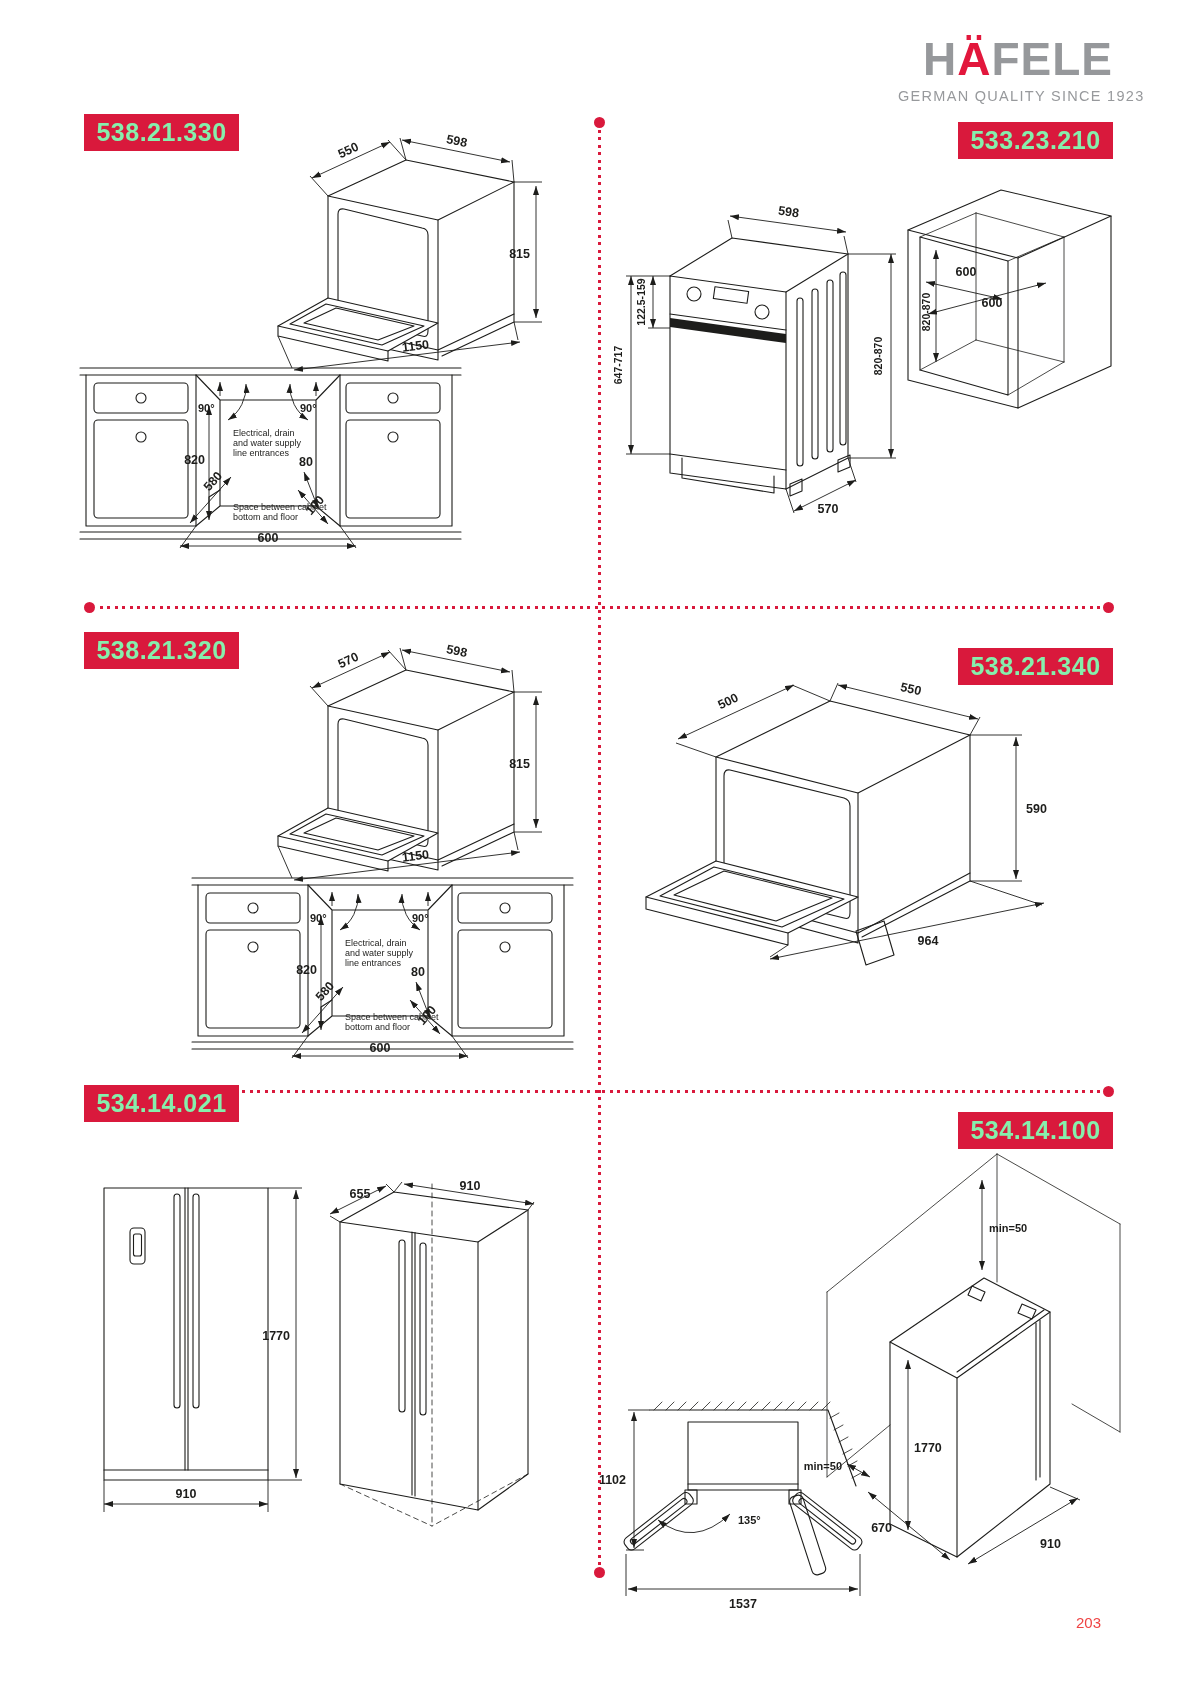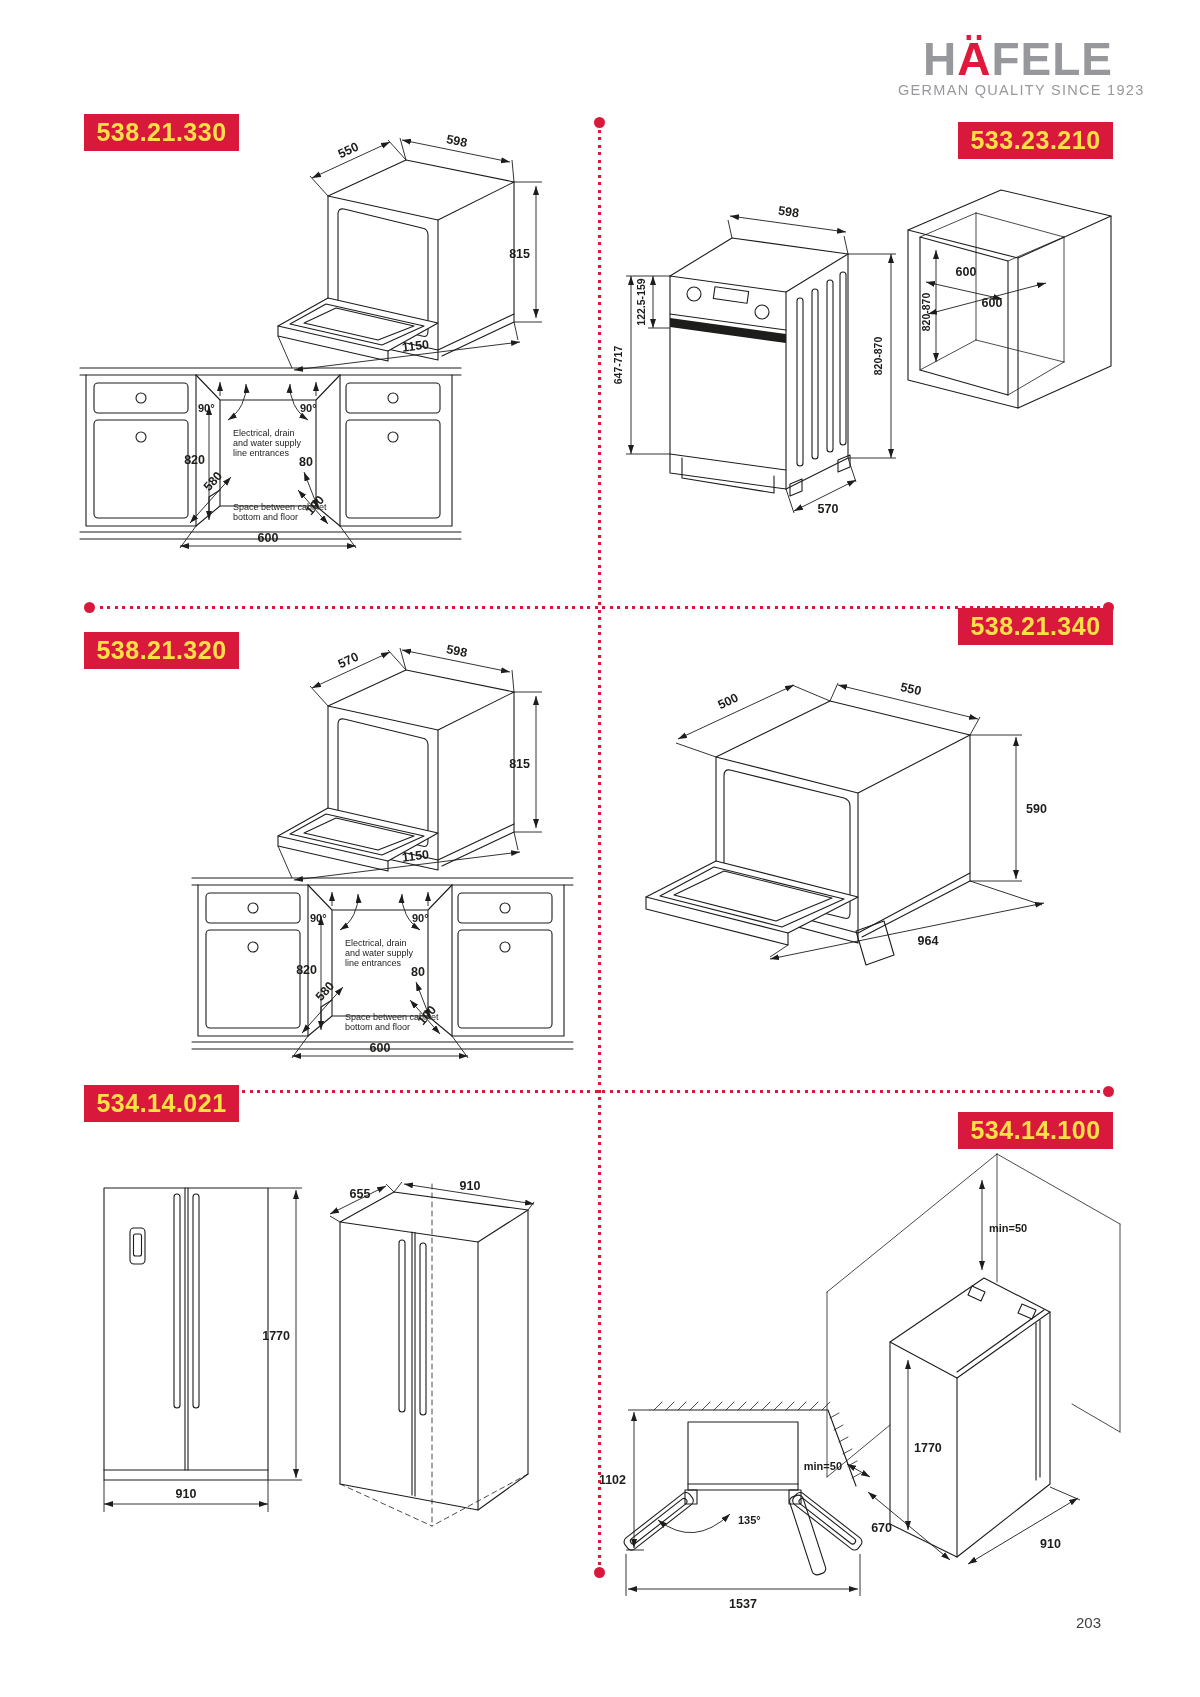--- a/index.html
+++ b/index.html
@@ -2,32 +2,32 @@
 <html><head>
 <meta charset="utf-8">
 <style>
   html,body{margin:0;padding:0;background:#fff;}
   .page{position:relative;width:1154px;height:1697px;background:#ffffff;
         font-family:"Liberation Sans",sans-serif;overflow:hidden;color:#1d1d1b;padding-left:26px;}
   
   .logo{position:absolute;left:898px;top:36px;width:240px;text-align:center;}
   .logo-text{font-weight:bold;font-size:46px;line-height:1;color:#96989b;letter-spacing:1px;}
   .logo-accent{color:#e2173c;}
-  .tagline{font-size:14.5px;color:#97999c;letter-spacing:1.3px;white-space:nowrap;}
+  .tagline{margin-top:6px;font-size:14.5px;color:#97999c;letter-spacing:1.3px;white-space:nowrap;}
   
-  .badge{position:absolute;width:155px;height:37px;background:#d9193c;color:#fde047;
+  .badge{position:absolute;width:155px;height:37px;background:#d9193c;color:#86efac;
          font-weight:bold;font-size:25px;display:flex;align-items:center;justify-content:center;
          letter-spacing:.5px;}
   
   .divider-h{position:absolute;height:3px;
      background-image:repeating-linear-gradient(90deg,#d9193c 0 2.6px,transparent 2.6px 7.5px);}
   .divider-v{position:absolute;width:3px;
      background-image:repeating-linear-gradient(180deg,#d9193c 0 2.6px,transparent 2.6px 7.5px);}
   .dot{position:absolute;width:11px;height:11px;border-radius:50%;background:#d9193c;}
-  .pagenum{position:absolute;left:1076px;top:1614px;font-size:15px;color:#404040;}
+  .pagenum{position:absolute;left:1076px;top:1614px;font-size:15px;color:#ef4444;}
   
   .drawing{position:absolute;}
   .ln{fill:none;stroke:#1d1d1b;stroke-width:1.1;stroke-linejoin:round;stroke-linecap:round;}
   .lnt{fill:none;stroke:#1d1d1b;stroke-width:.8;stroke-linejoin:round;stroke-linecap:round;}
   .wfill{fill:#ffffff;stroke:#1d1d1b;stroke-width:1.1;stroke-linejoin:round;}
   .dark{fill:#1d1d1b;stroke:none;}
   .dl{fill:none;stroke:#1d1d1b;stroke-width:.9;}
   .dsh{stroke-dasharray:5 4;}
   .dim{font:bold 12.5px "Liberation Sans",sans-serif;fill:#1d1d1b;}
   .dim-s{font:bold 11px "Liberation Sans",sans-serif;fill:#1d1d1b;}
@@ -50,21 +50,21 @@
   <div class="dot" style="left:594px;top:117px"></div>
   <div class="dot" style="left:594px;top:1567px"></div>
   <div class="dot" style="left:84px;top:602px"></div>
   <div class="dot" style="left:1103px;top:602px"></div>
   <div class="dot" style="left:84px;top:1086px"></div>
   <div class="dot" style="left:1103px;top:1086px"></div>
 
   <div class="badge" style="left:84px;top:114px">538.21.330</div>
   <div class="badge" style="left:958px;top:122px">533.23.210</div>
   <div class="badge" style="left:84px;top:632px">538.21.320</div>
-  <div class="badge" style="left:958px;top:608px">538.21.340</div>
+  <div class="badge" style="left:958px;top:648px">538.21.340</div>
   <div class="badge" style="left:84px;top:1085px">534.14.021</div>
   <div class="badge" style="left:958px;top:1112px">534.14.100</div>
 
   <svg class="drawing" style="left:266px;top:118px" width="290" height="272" viewBox="0 0 290 272">
     <defs>
         <marker id="a1" markerWidth="10" markerHeight="8" refX="9" refY="3" orient="auto-start-reverse" markerUnits="userSpaceOnUse">
           <path d="M0,0 L9,3 L0,6 Z" fill="#1d1d1b"></path>
         </marker>
       </defs>
     <g class="ln">

